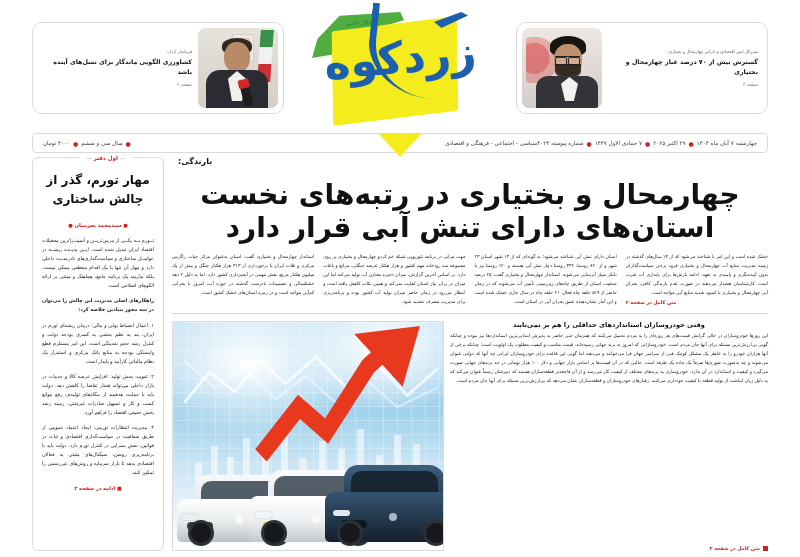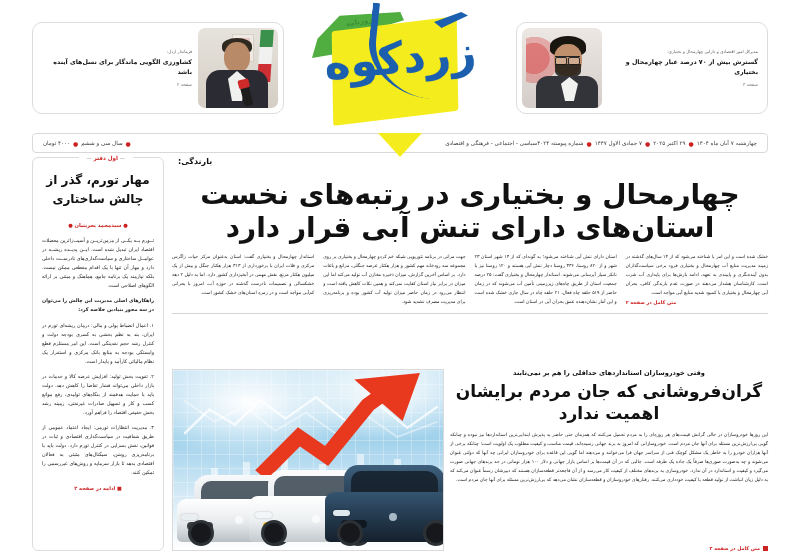--- a/index.html
+++ b/index.html
@@ -217,21 +217,21 @@
   .lead-cols .col{flex:1 1 0;min-width:0;position:relative;}
   .lead-cols .col p{margin:0;}
   .lead-more{
     position:absolute;left:0;bottom:-1px;
     font-size:4.8px;color:#cc2222;font-weight:bold;
   }
   .hr-thin{border:0;border-top:1px solid #d5d5d5;margin:6px 0 0;}
 
   
   .second{
-    display:flex;gap:6px;flex:1 1 auto;min-height:0;margin-top:48px;
+    display:flex;gap:6px;flex:1 1 auto;min-height:0;
   }
   .second-text{flex:1 1 auto;min-width:0;display:flex;flex-direction:column;}
   .sec-kicker{
     text-align:center;font-size:6.6px;font-weight:bold;color:#111;margin-bottom:3px;
   }
   .sec-head{
     font-size:17px;font-weight:bold;color:#111;
     line-height:1.3;text-align:center;margin:0 0 7px;
   }
   .sec-body{
@@ -403,21 +403,20 @@
           <div class="col">
               <p>استاندار چهارمحال و بختیاری گفت: استان به‌عنوان مرکز حیات زاگرس مرکزی و فلات ایران با برخورداری از ۳۱۳ هزار هکتار جنگل و بیش از یک میلیون هکتار مرتع، نقش مهمی در آبخیزداری کشور دارد. اما به دلیل ۲ دهه خشکسالی و تصمیمات نادرست گذشته در حوزه آب، امروز با بحرانی کم‌آبی مواجه است و در زمره استان‌های خشک کشور است.</p>
             </div>
         </div>
         <hr class="hr-thin">
       </div>
 
       <div class="second">
         <div class="second-text">
           <div class="sec-kicker">وقتی خودروسازان استانداردهای حداقلی را هم بر نمی‌تابند</div>
-          <h2 class="sec-head">گران‌فروشانی که جان مردم برایشان اهمیت ندارد</h2>
           <div class="sec-body">
             <p>این روزها خودروسازان در حالی گرانش قیمت‌های هر روزه‌ای را به مردم تحمیل می‌کنند که همزمان حتی حاضر به پذیرش ابتدایی‌ترین استانداردها نیز نبوده و چنانکه گویی بی‌ارزش‌ترین مسئله برای آنها جان مردم است. خودروسازانی که امروز به برند جهانی رسیده‌اند، قیمت مناسب و کیفیت مطلوب یک اولویت است؛ چنانکه برخی از آنها هزاران خودرو را به خاطر یک مشکل کوچک فنی از سراسر جهان فرا می‌خوانند و می‌دهند اما گویی این قاعده برای خودروسازان ایرانی چه آنها که دولتی عنوان می‌شوند و چه به‌صورت صوری‌ها صرفاً یک جاده یک طرفه است. جالبی که در آن قیمت‌ها بر اساس بازار جهانی و دلار ۱۰۰ هزار تومانی در حد برندهای جهانی صورت می‌گیرد و کیفیت و استاندارد در آن ندارد. خودروسازی به برندهای مختلف از کیفیت کار می‌رسد و از آن فاجعه‌تر قطعه‌سازان هستند که دبیرشان رسماً عنوان می‌کند که به دلیل زیان انباشت از تولید قطعه با کیفیت خودداری می‌کنند. رفتارهای خودروسازان و قطعه‌سازان نشان می‌دهد که بی‌ارزش‌ترین مسئله برای آنها جان مردم است.</p>
           </div>
           <div class="sec-more">
             <span class="sq"></span><span>متن کامل در صفحه ۳</span>
           </div>
         </div>
 
         <div class="carbox">
           <div class="cb-sky"></div>

